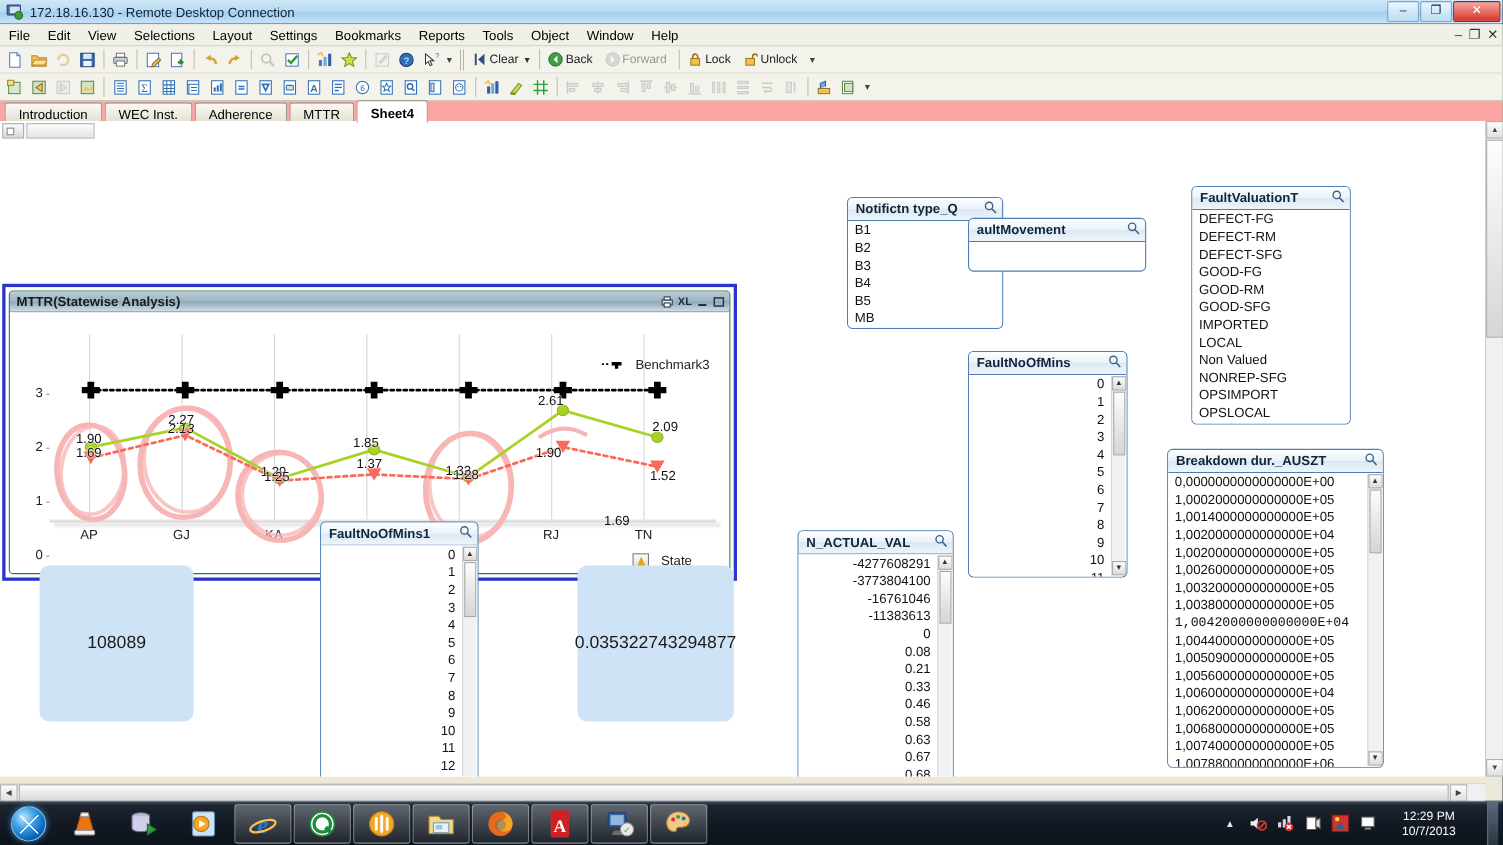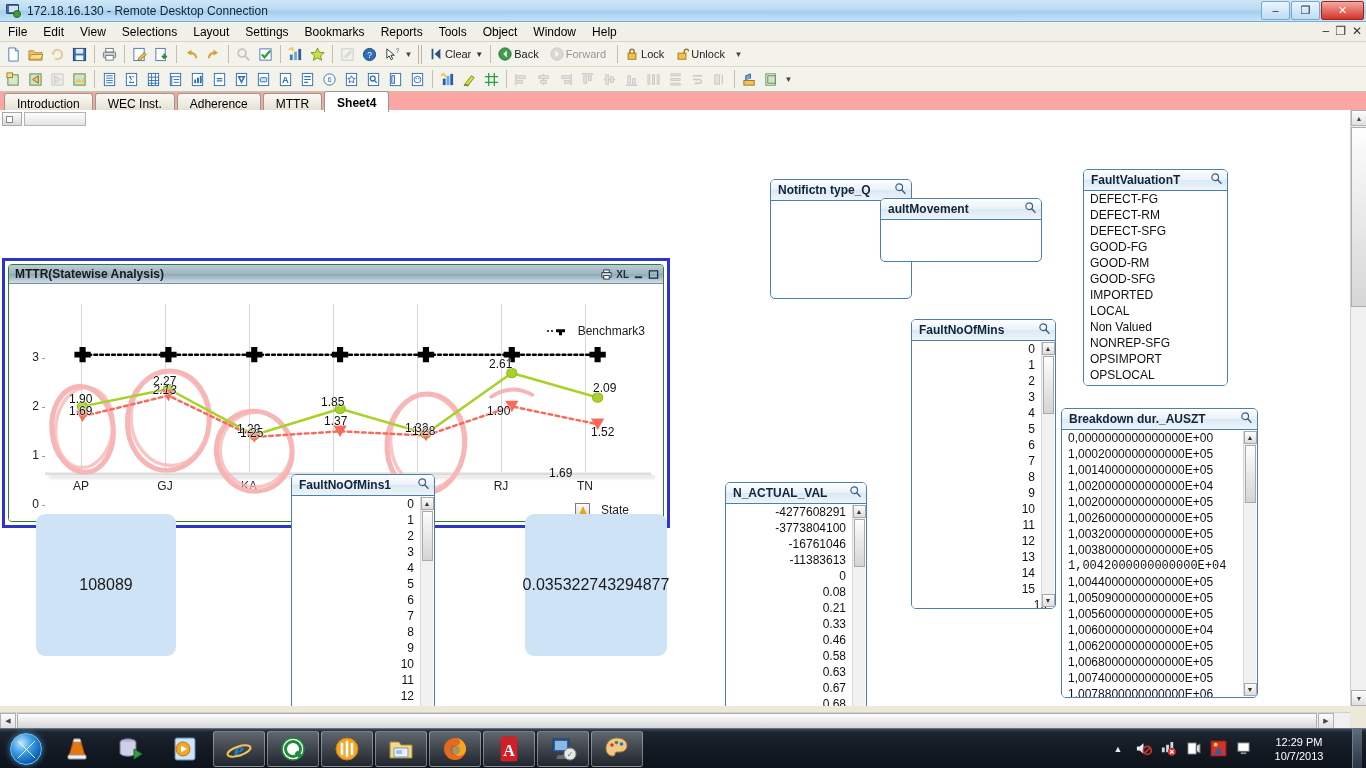--- a/index.html
+++ b/index.html
@@ -838,31 +838,39 @@
 
     <div id="objects-layer">
         <div class="lbox" style="left: 770px; top: 69px; width: 142px; height: 120px;">
           <div class="lbox-cap">
             <span class="lbox-title">Notifictn type_Q</span>
             <span class="lbox-search"><svg width="13" height="13" viewBox="0 0 14 14">
                 <circle cx="5.6" cy="5.6" r="3.6" fill="none" stroke="#3c5f84" stroke-width="1.3"></circle>
                 <path d="M8.3 8.3l4 4.3" stroke="#3c5f84" stroke-width="1.5" fill="none"></path>
               </svg></span>
           </div>
+          <div class="lbox-body">
+            <div class="lrow">B1</div>
+            <div class="lrow">B2</div>
+            <div class="lrow">B3</div>
+            <div class="lrow">B4</div>
+            <div class="lrow">B5</div>
+            <div class="lrow">MB</div>
+          </div>
         </div>
-        <div class="lbox" style="left: 880px; top: 88px; width: 162px; height: 64px;">
+        <div class="lbox" style="left: 880px; top: 88px; width: 162px; height: 49px;">
           <div class="lbox-cap">
             <span class="lbox-title">aultMovement</span>
             <span class="lbox-search"><svg width="13" height="13" viewBox="0 0 14 14">
                 <circle cx="5.6" cy="5.6" r="3.6" fill="none" stroke="#3c5f84" stroke-width="1.3"></circle>
                 <path d="M8.3 8.3l4 4.3" stroke="#3c5f84" stroke-width="1.5" fill="none"></path>
               </svg></span>
           </div>
         </div>
-        <div class="lbox" style="left: 911px; top: 209px; width: 145px; height: 290px;">
+        <div class="lbox" style="left: 880px; top: 209px; width: 145px; height: 206px;">
           <div class="lbox-cap">
             <span class="lbox-title">FaultNoOfMins</span>
             <span class="lbox-search"><svg width="13" height="13" viewBox="0 0 14 14">
                 <circle cx="5.6" cy="5.6" r="3.6" fill="none" stroke="#3c5f84" stroke-width="1.3"></circle>
                 <path d="M8.3 8.3l4 4.3" stroke="#3c5f84" stroke-width="1.5" fill="none"></path>
               </svg></span>
           </div>
           <div class="lbox-body">
             <div class="lrow right" style="padding-right: 20px;">0</div>
             <div class="lrow right" style="padding-right: 20px;">1</div>

